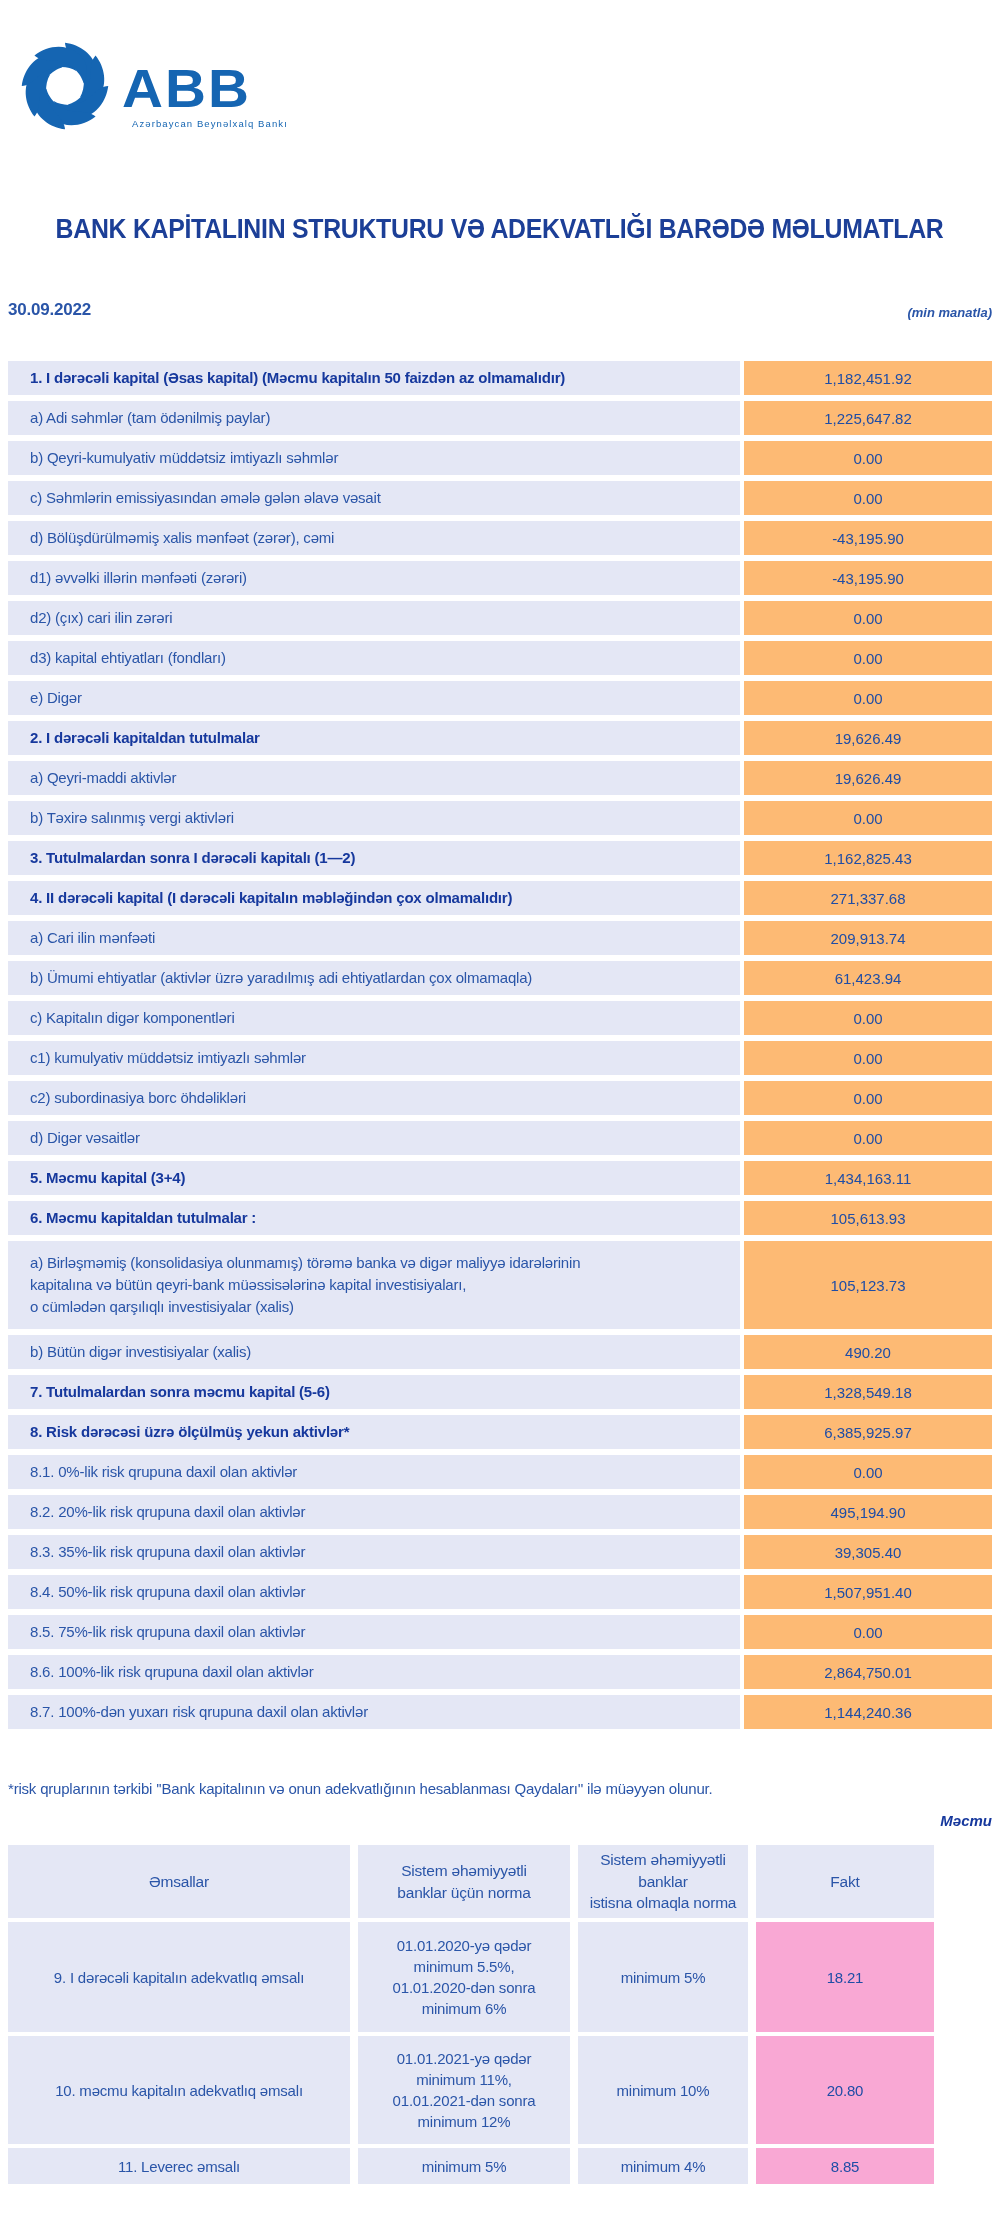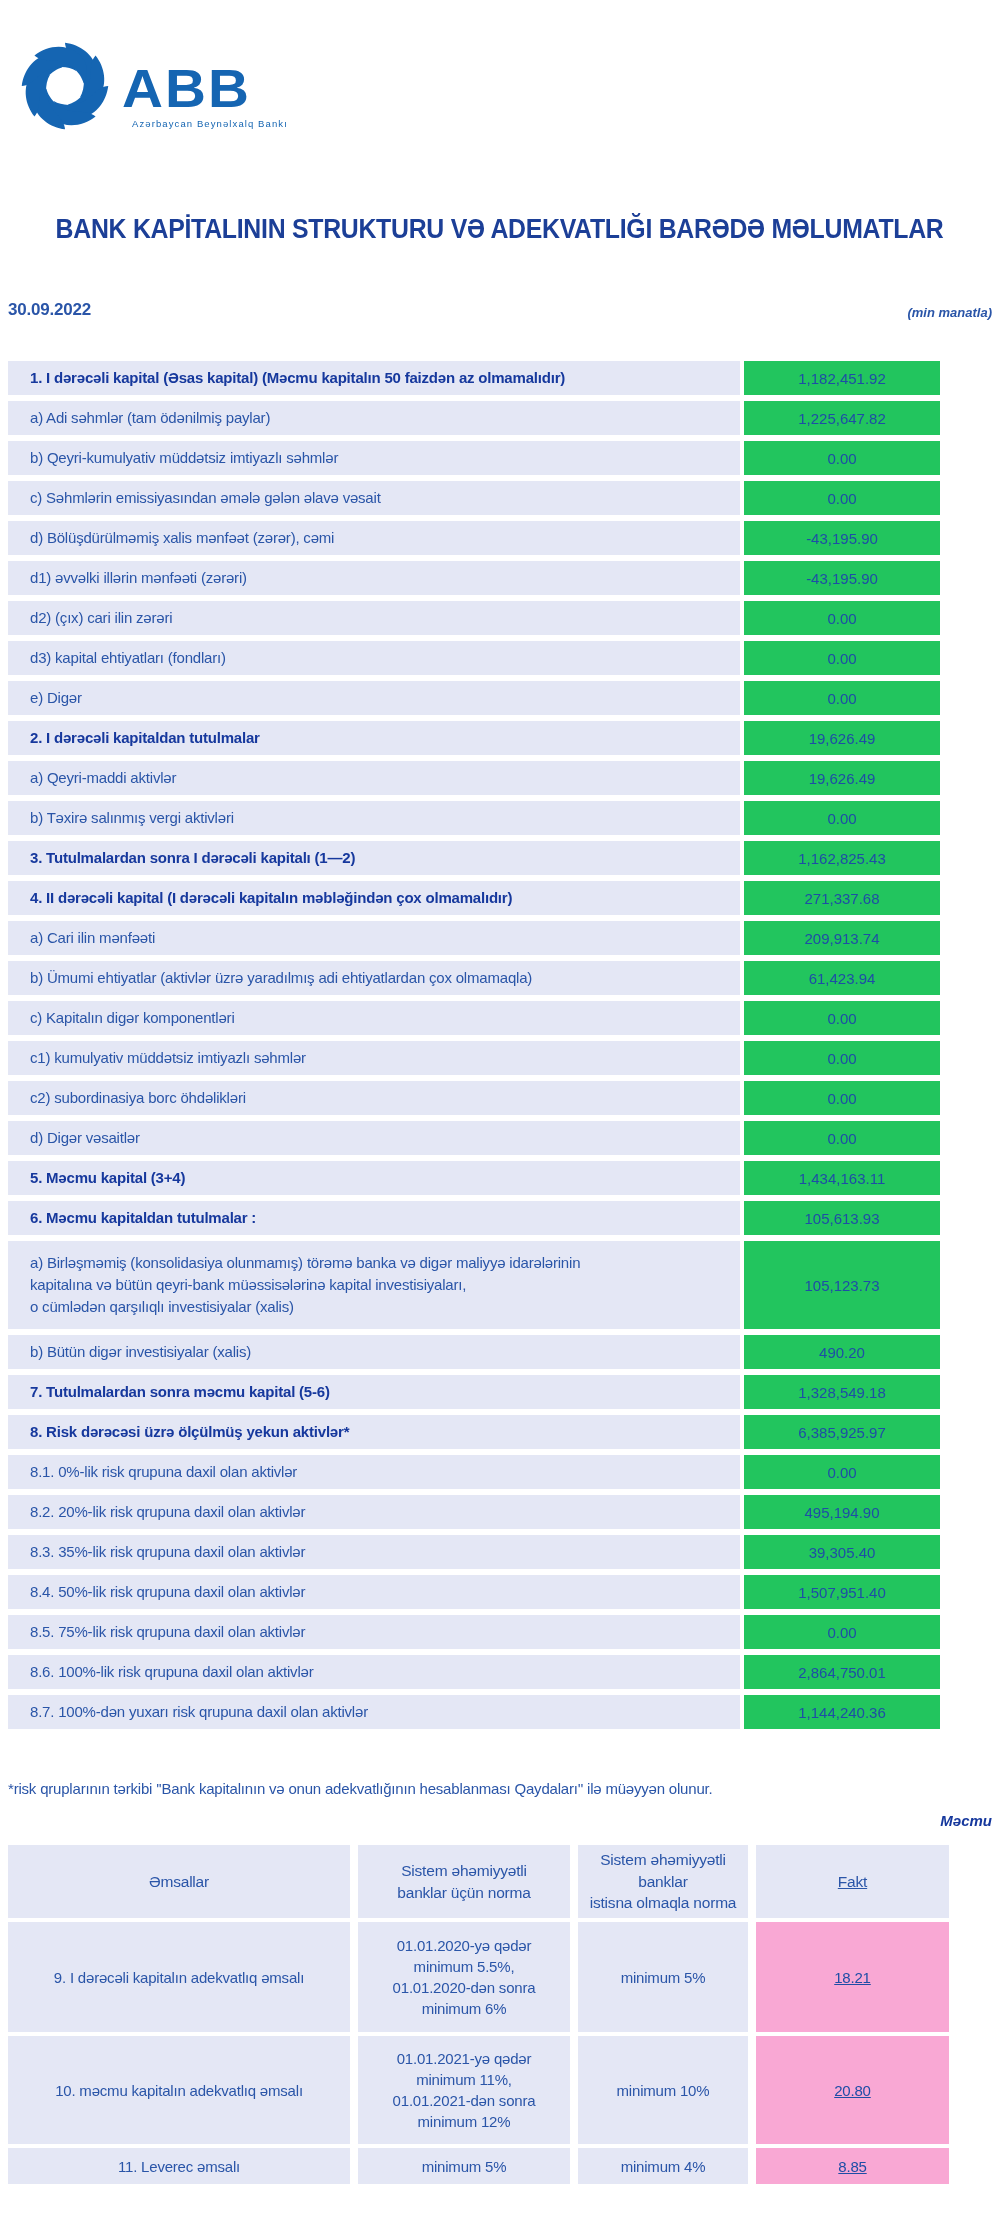--- a/index.html
+++ b/index.html
@@ -44,21 +44,21 @@
   .t1-row{display:flex;margin-bottom:6px;}
   .t1-row .cell{box-sizing:border-box;}
   .t1-row .label{
     width:732px;margin-right:4px;background:#e4e7f5;
     display:flex;align-items:center;
     padding:4px 10px 4px 22px;
     font-size:15px;color:#2a55a8;letter-spacing:-0.2px;
     min-height:34px;white-space:pre-line;line-height:1.45;
   }
   .t1-row .value{
-    width:196px;background:#22c55e;
+    width:248px;background:#fdba74;
     display:flex;align-items:center;justify-content:center;
     font-size:15px;color:#1e4da6;min-height:34px;
   }
   .t1-row.bold .label{font-weight:bold;color:#16389d;}
   .t1-row.tall .label{min-height:88px;}
   .t1-row.tall .value{min-height:88px;}
   
   .footnote{
     position:absolute;left:8px;top:1780px;width:900px;
     font-size:15px;color:#2a55a8;letter-spacing:-0.2px;margin:0;
@@ -73,21 +73,21 @@
   .t2-cell{
     box-sizing:border-box;background:#e4e7f5;
     display:flex;align-items:center;justify-content:center;
     text-align:center;font-size:15px;color:#2a55a8;
     white-space:pre-line;line-height:1.4;letter-spacing:-0.2px;
     padding:4px 8px;
   }
   .t2-col1{width:342px;margin-right:8px;}
   .t2-col2{width:212px;margin-right:8px;}
   .t2-col3{width:170px;margin-right:8px;}
-  .t2-col4{width:193px;text-decoration:underline;}
+  .t2-col4{width:178px;}
   .t2-header .t2-cell{min-height:55px;font-size:15.5px;}
   .t2-body .t2-row .t2-col4{background:#f9a8d4;color:#1e4da6;}
   .t2-body .t2-row:nth-child(1) .t2-cell{min-height:110px;}
   .t2-body .t2-row:nth-child(2) .t2-cell{min-height:108px;}
   .t2-body .t2-row:nth-child(3) .t2-cell{min-height:36px;}
 </style>
 </head>
 <body>
 
 <div class="page">

